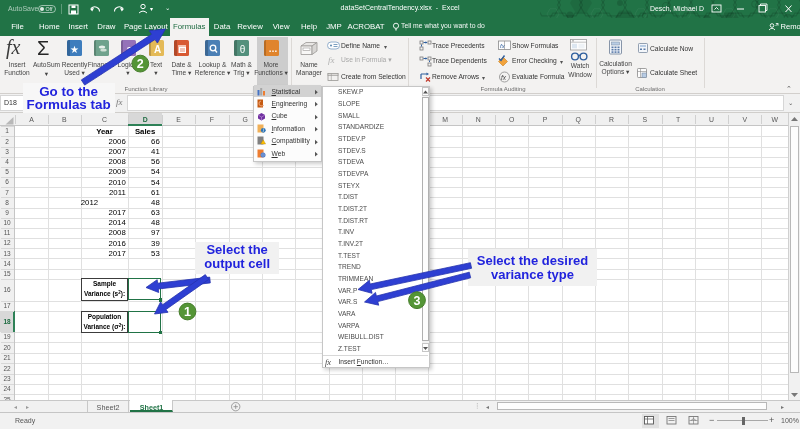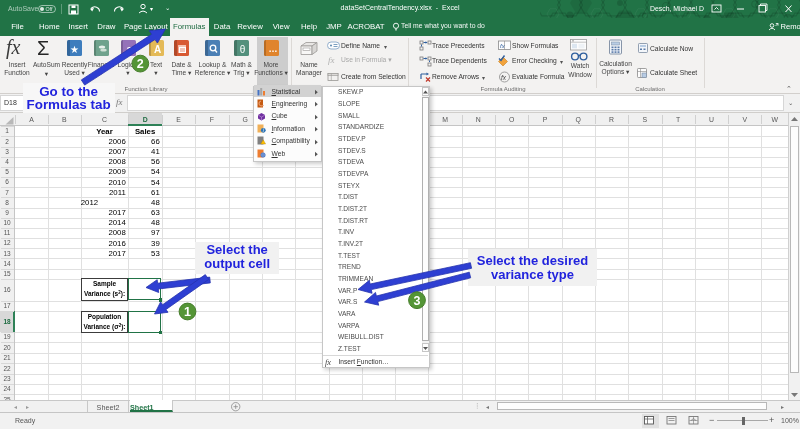--- a/index.html
+++ b/index.html
@@ -503,21 +503,21 @@
 <div class="ab" style="left:790px;top:126px;width:9px;height:247px;background:#fdfdfd;border:1px solid #b8b8b8;box-sizing:border-box"></div>
 <svg width="10" height="10" style="left:790px;top:389px">
     <path d="M4.5 8 L8 4 H1 Z" fill="#787878"></path>
   </svg>
 <div class="ab" style="left:0;top:400px;width:800px;height:12.3px;background:#f1f1f1;border-top:1px solid #c8c8c8;box-sizing:border-box"></div>
 <div class="ab" style="left:14px;top:403px;font-size:6px;color:#9a9a9a">◂</div>
 <div class="ab" style="left:26px;top:403px;font-size:6px;color:#9a9a9a">▸</div>
 <div class="ab" style="left:87px;top:400px;width:42px;height:12.3px;border-left:1px solid #c8c8c8;border-right:1px solid #c8c8c8;box-sizing:border-box"></div>
 <div class="ab" style="left:87px;top:402.5px;width:42px;text-align:center;font-size:7.2px;color:#555">Sheet2</div>
 <div class="ab" style="left:130px;top:400px;width:43px;height:12.3px;background:#fff;border-bottom:2px solid #217346;border-right:1px solid #c8c8c8;box-sizing:border-box"></div>
-<div class="ab" style="left:130px;top:402.5px;width:43px;text-align:left;font-size:7.2px;color:#217346;font-weight:bold">Sheet1</div>
+<div class="ab" style="left:130px;top:402.5px;width:43px;text-align:center;font-size:7.2px;color:#217346;font-weight:bold">Sheet1</div>
 <svg width="12" height="12" style="left:231px;top:401.5px">
     <circle cx="4.7" cy="4.7" r="4.2" fill="none" stroke="#8a8a8a" stroke-width="0.8"></circle>
     <line x1="4.7" y1="2.5" x2="4.7" y2="6.9" stroke="#8a8a8a" stroke-width="0.8"></line>
     <line x1="2.5" y1="4.7" x2="6.9" y2="4.7" stroke="#8a8a8a" stroke-width="0.8"></line>
   </svg>
 <div class="ab" style="left:474px;top:402px;font-size:6.5px;color:#9a9a9a;letter-spacing:-1px">⋮</div>
 <div class="ab" style="left:486px;top:403px;font-size:6px;color:#787878">◂</div>
 <div class="ab" style="left:497px;top:401.5px;width:270px;height:8.5px;background:#fdfdfd;border:1px solid #b8b8b8;box-sizing:border-box"></div>
 <div class="ab" style="left:781px;top:403px;font-size:6px;color:#787878">▸</div>
 <div class="ab" style="left:0;top:412.3px;width:800px;height:16.7px;background:#f1f1f1;border-top:1px solid #c5c5c5;box-sizing:border-box"></div>

